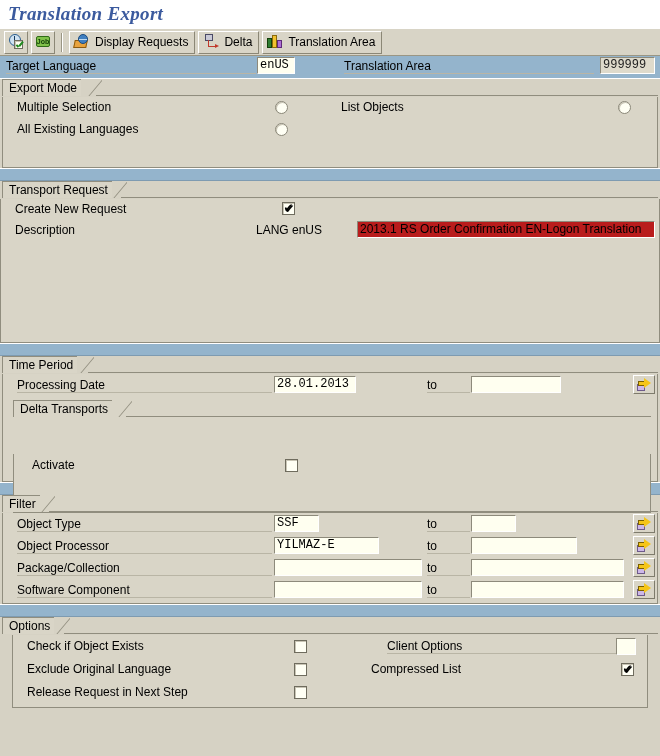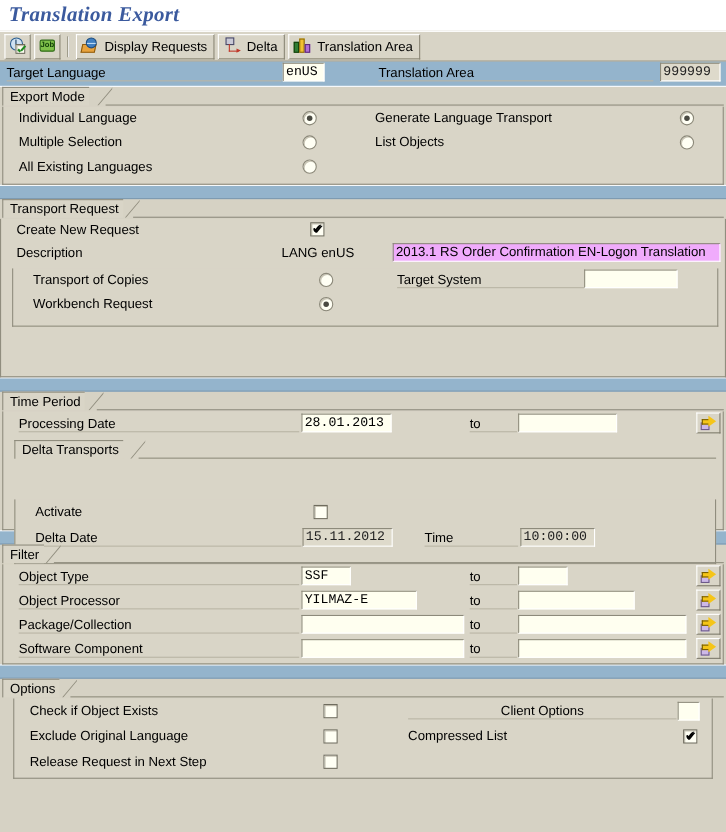--- a/index.html
+++ b/index.html
@@ -71,21 +71,21 @@
   .lblu{border-bottom:1px solid #b9b5a5;}
   
   .inp{
     position:absolute;top:1px;height:17px;box-sizing:border-box;
     background:#fffff0;border:1px solid #ffffff;
     border-top-color:#8d8a7b;border-left-color:#8d8a7b;
     font-family:"Liberation Mono","DejaVu Sans Mono",monospace;
     font-size:12px;line-height:15px;padding:0 2px;color:#000;
     overflow:hidden;white-space:nowrap;
   }
-  .inp.txt{font-family:"Liberation Sans",sans-serif;background:#f0abfc;}
+  .inp.txt{font-family:"Liberation Sans",sans-serif;background:#b91c1c;}
   .inp.dis{background:#dedacb;color:#222;}
   
   .rad{position:absolute;top:4px;width:13px;height:13px;border-radius:50%;
        background:#fffff4;border:1px solid #8a8778;box-sizing:border-box;
        box-shadow:inset 1px 1px 0 #c9c5b5;}
   .rad.on:after{content:"";position:absolute;left:3px;top:3px;width:5px;height:5px;
        border-radius:50%;background:#4a4a42;}
   .chk{position:absolute;top:3px;width:13px;height:13px;background:#fffff4;
        border:1px solid #6f6c5e;box-sizing:border-box;box-shadow:inset 1px 1px 0 #c9c5b5;}
   .chk.on:after{content:"";position:absolute;left:1px;top:0px;width:11px;height:12px;
@@ -170,26 +170,20 @@
 </div>
 
 <div style="position:relative;">
   <div class="grphead">
     <div class="tabbox" style="left:2px;">Export Mode</div>
     <div class="slant" style="left:88px;"></div>
     <div class="rule" style="left:96px;right:2px;"></div>
   </div>
   <div class="grpbody" style="height:70px;margin:0 2px;border-top:none;">
     <div class="row">
-      <div class="lbl" style="left:14px;">Individual Language</div>
-      <div class="rad on" style="left:272px;"></div>
-      <div class="lbl" style="left:338px;">Generate Language Transport</div>
-      <div class="rad on" style="left:615px;"></div>
-    </div>
-    <div class="row">
       <div class="lbl" style="left:14px;">Multiple Selection</div>
       <div class="rad" style="left:272px;"></div>
       <div class="lbl" style="left:338px;">List Objects</div>
       <div class="rad" style="left:615px;"></div>
     </div>
     <div class="row">
       <div class="lbl" style="left:14px;">All Existing Languages</div>
       <div class="rad" style="left:272px;"></div>
     </div>
   </div>
@@ -208,32 +202,20 @@
       <div class="lbl" style="left:14px;">Create New Request</div>
       <div class="chk on" style="left: 281px; text-align: center; line-height: 11px; font-size: 12px;">✔</div>
     </div>
     <div class="row" style="height:22px;">
       <div class="lbl" style="left:14px;">Description</div>
       <div class="lbl" style="left:255px;">LANG enUS</div>
       <div class="inp txt" style="left:356px;width:298px;">2013.1 RS Order Confirmation EN-Logon Translation</div>
     </div>
 
     <div style="position:relative;margin:2px 6px 0 10px;">
-      <div class="grpbody" style="height:52px;border-top:none;">
-        <div class="row">
-          <div class="lbl" style="left:18px;">Transport of Copies</div>
-          <div class="rad" style="left:278px;"></div>
-          <div class="lbl lblu" style="left:349px;width:170px;">Target System</div>
-          <div class="inp" style="left:519px;width:85px;"></div>
-        </div>
-        <div class="row">
-          <div class="lbl" style="left:18px;">Workbench Request</div>
-          <div class="rad on" style="left:278px;"></div>
-        </div>
-      </div>
     </div>
   </div>
 </div>
 
 <div class="sep"></div>
 
 <div style="position:relative;">
   <div class="grphead">
     <div class="tabbox" style="left:2px;">Time Period</div>
     <div class="slant" style="left:80px;"></div>
@@ -258,26 +240,20 @@
       <div class="grphead">
         <div class="tabbox" style="left:0px;">Delta Transports</div>
         <div class="slant" style="left:105px;"></div>
         <div class="rule" style="left:113px;right:0px;"></div>
       </div>
       <div class="grpbody" style="height:58px;border-top:none;">
         <div class="row" style="height:24px;margin-top:36px;">
           <div class="lbl" style="left:18px;top:4px;">Activate</div>
           <div class="chk" style="left:271px;top:5px;"></div>
         </div>
-        <div class="row" style="height:24px;">
-          <div class="lbl lblu" style="left:18px;width:242px;top:4px;">Delta Date</div>
-          <div class="inp dis" style="left:261px;top:2px;width:82px;">15.11.2012</div>
-          <div class="lbl lblu" style="left:372px;width:85px;top:4px;">Time</div>
-          <div class="inp dis" style="left:459px;top:2px;width:68px;">10:00:00</div>
-        </div>
       </div>
     </div>
   </div>
 </div>
 
 <div class="sep"></div>
 
 <div style="position:relative;">
   <div class="grphead">
     <div class="tabbox" style="left:2px;">Filter</div>
@@ -345,21 +321,21 @@
 <div style="position:relative;">
   <div class="grphead">
     <div class="tabbox" style="left:2px;">Options</div>
     <div class="slant" style="left:56px;"></div>
     <div class="rule" style="left:64px;right:2px;"></div>
   </div>
   <div class="grpbody" style="height:72px;margin:0 12px;border-top:none;">
     <div class="row" style="height:23px;">
       <div class="lbl" style="left:14px;top:4px;">Check if Object Exists</div>
       <div class="chk" style="left:281px;top:5px;"></div>
-      <div class="lbl lblu" style="left:358px;width:244px;top:4px;text-align:center;">Client Options</div>
+      <div class="lbl lblu" style="left:374px;width:244px;top:4px;">Client Options</div>
       <div class="inp" style="left:603px;top:3px;width:20px;"></div>
     </div>
     <div class="row" style="height:23px;">
       <div class="lbl" style="left:14px;top:4px;">Exclude Original Language</div>
       <div class="chk" style="left:281px;top:5px;"></div>
       <div class="lbl" style="left:358px;top:4px;">Compressed List</div>
       <div class="chk on" style="left: 608px; top: 5px; text-align: center; line-height: 11px; font-size: 12px;">✔</div>
     </div>
     <div class="row" style="height:23px;">
       <div class="lbl" style="left:14px;top:4px;">Release Request in Next Step</div>

